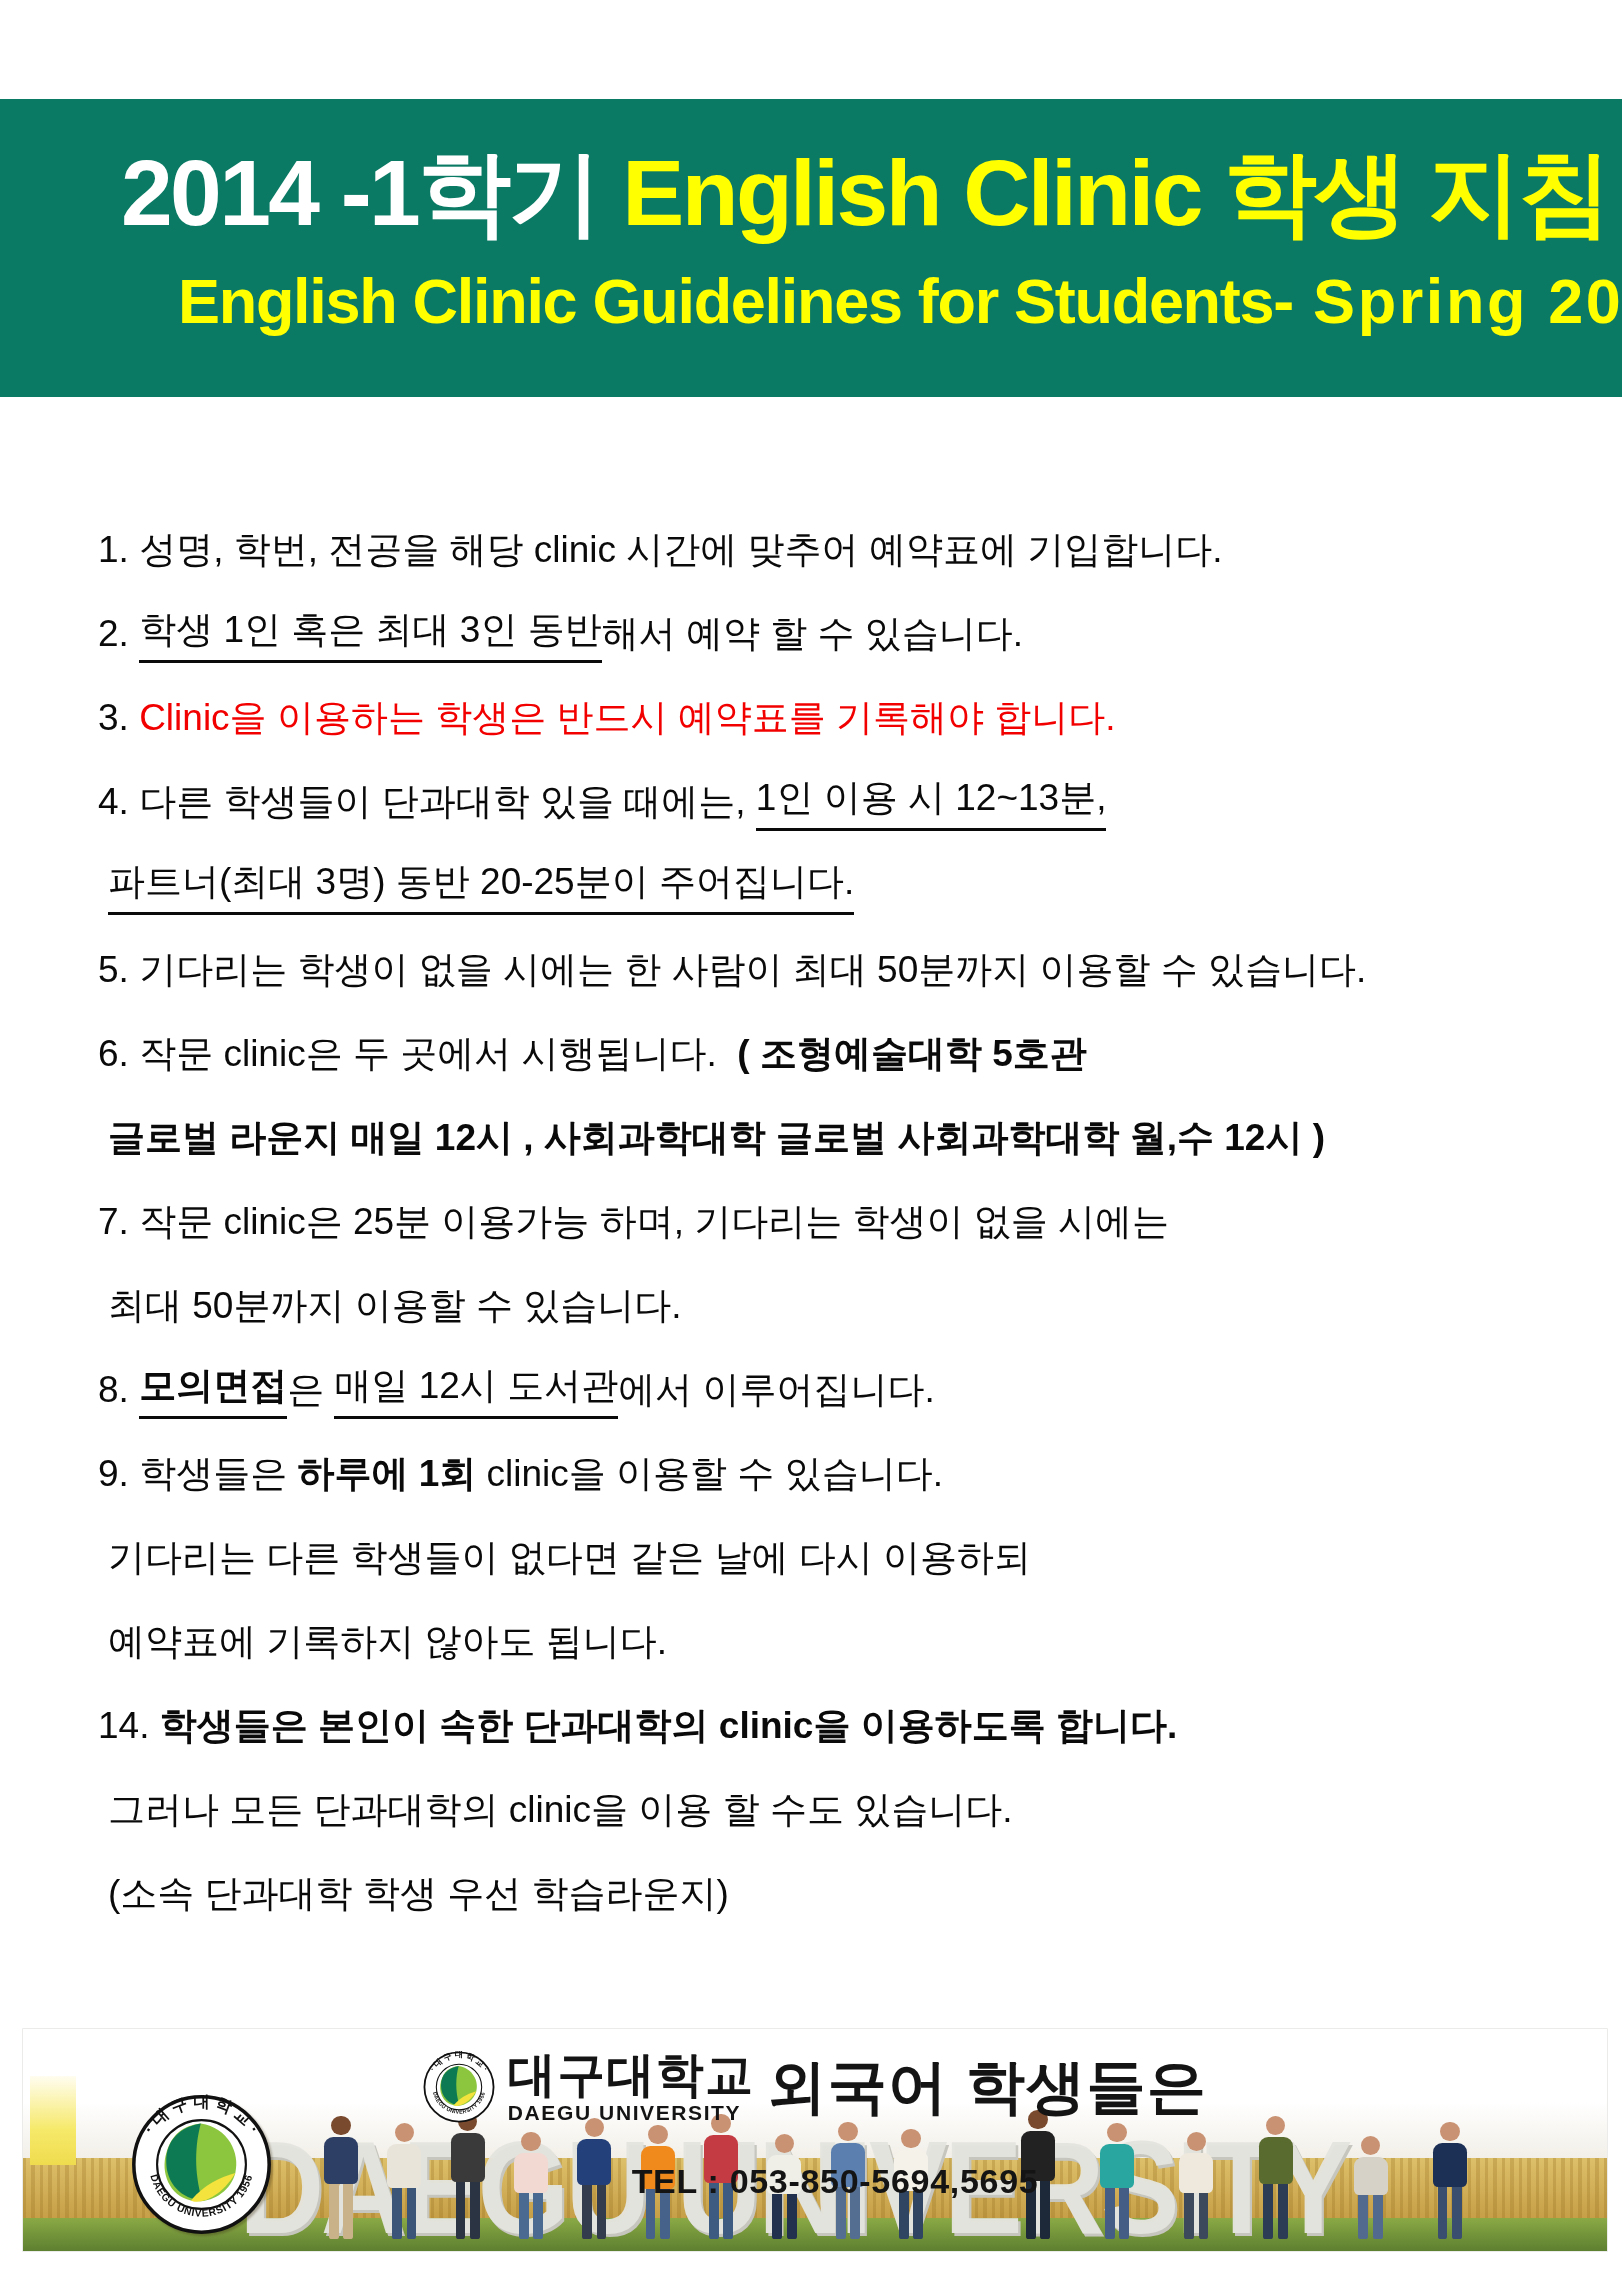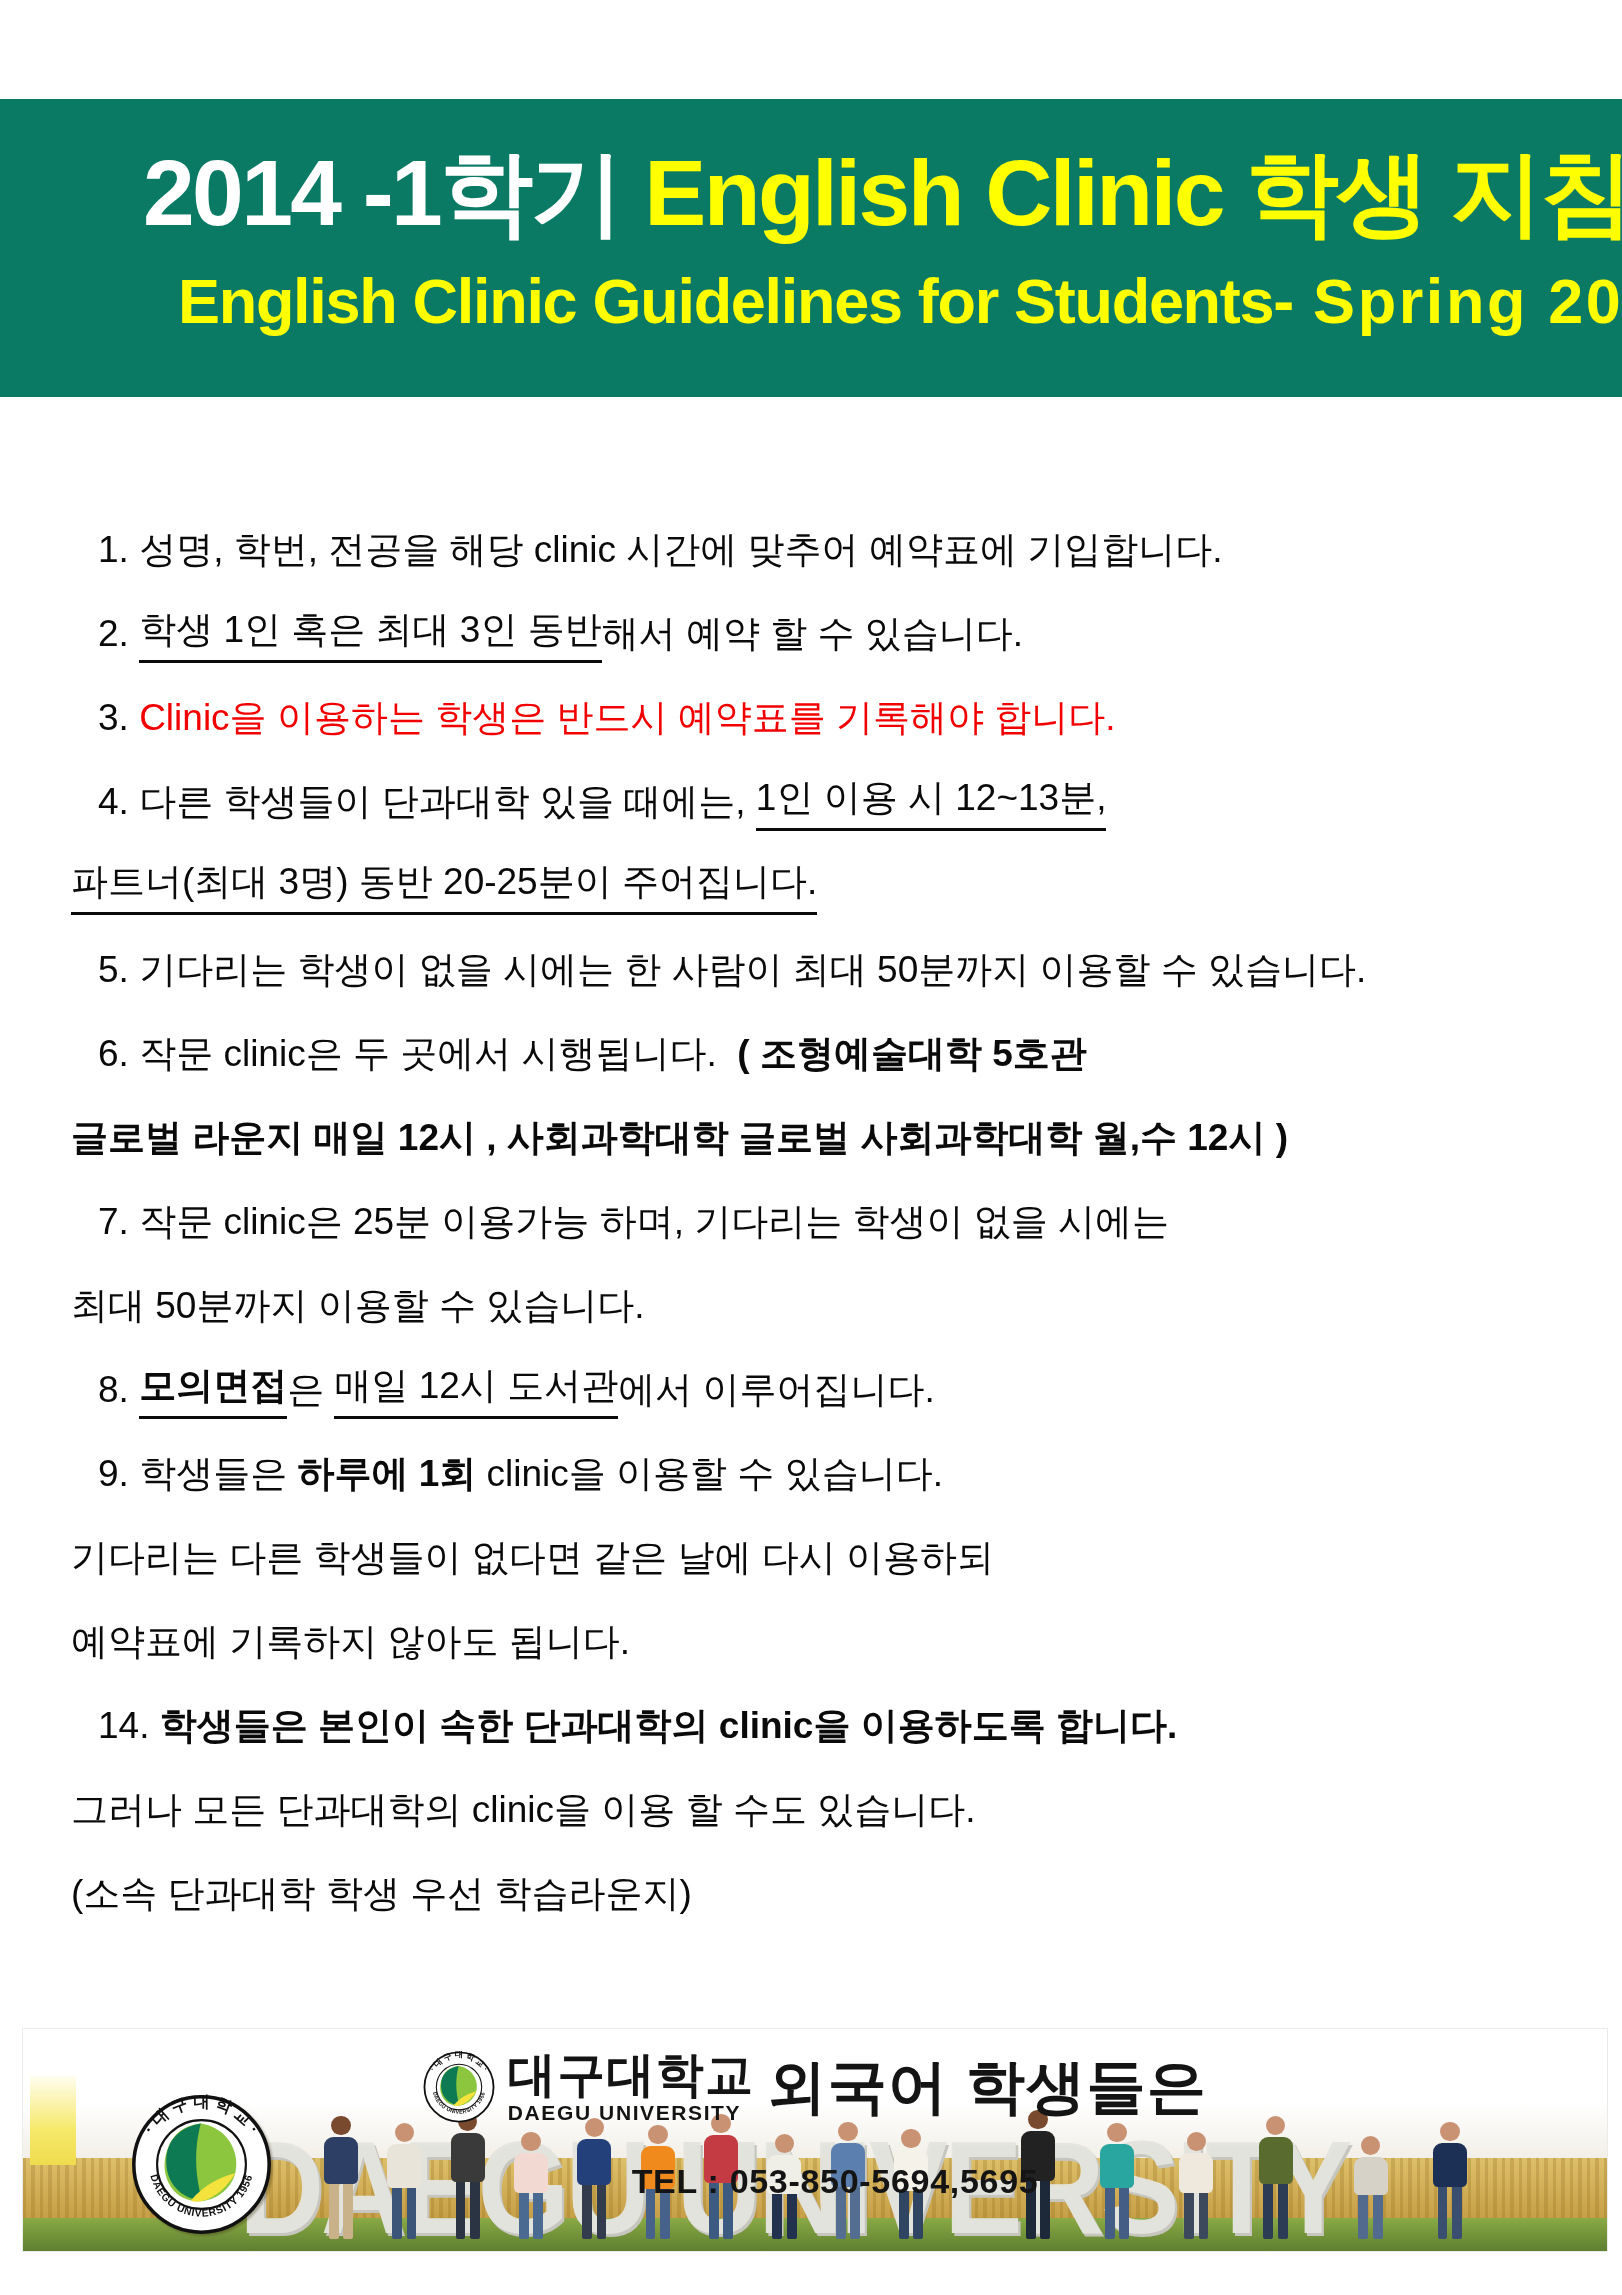--- a/index.html
+++ b/index.html
@@ -5,29 +5,29 @@
   html,body{margin:0;padding:0;background:#ffffff;}
   .page{position:relative;width:1623px;height:2295px;background:#ffffff;overflow:hidden;
         font-family:"Liberation Sans","DejaVu Sans",sans-serif;}
 
   
   .banner{position:absolute;top:99px;left:0;width:1623px;height:298px;}
   .title1{position:absolute;left:121px;top:46px;font-size:93px;font-weight:800;
           letter-spacing:-2.6px;white-space:nowrap;line-height:1.05;}
   .title2{position:absolute;left:178px;top:169px;font-size:63px;font-weight:800;
           letter-spacing:-1.3px;white-space:nowrap;line-height:1.05;}
-  .t-white{color:#ffffff;margin-left:22px;}
+  .t-white{color:#ffffff;}
   .t-yellow{color:#ffff00;}
   .sub2{font-weight:600;letter-spacing:2.6px;}
 
   
   .guidelines{position:absolute;top:397px;left:0;width:1623px;padding-top:111px;
               font-size:37px;color:#0a0a0a;}
   .g-line{height:84px;display:flex;align-items:center;padding-left:98px;white-space:pre;}
-  .g-line.indent{padding-left:71px;}
+  .g-line.indent{padding-left:108px;}
   .seg{display:inline-block;}
   .seg.b{font-weight:700;}
   .seg.u{border-bottom:3.9px solid currentColor;padding-bottom:4.6px;}
   .seg.red{color:#f20000;}
 
   
   .photo{position:absolute;left:23px;top:2029px;width:1584px;height:222px;overflow:hidden;
          background:#ffffff;box-shadow:0 0 0 0.7px #e3e3e0;}
   .sky{position:absolute;left:0;right:0;top:0;height:60%;
        background:linear-gradient(#ffffff 55%,#f1eee6);}

